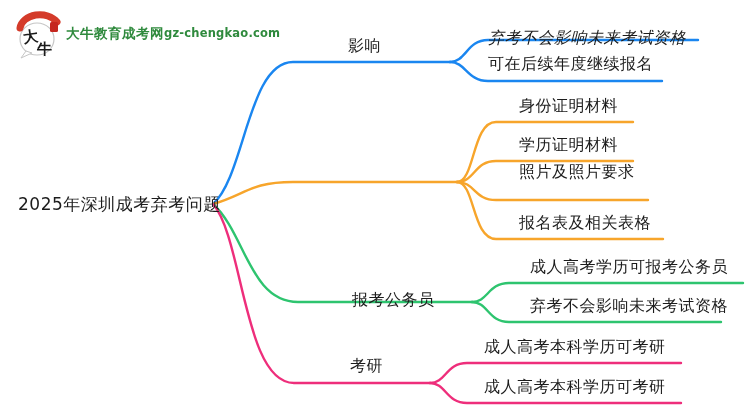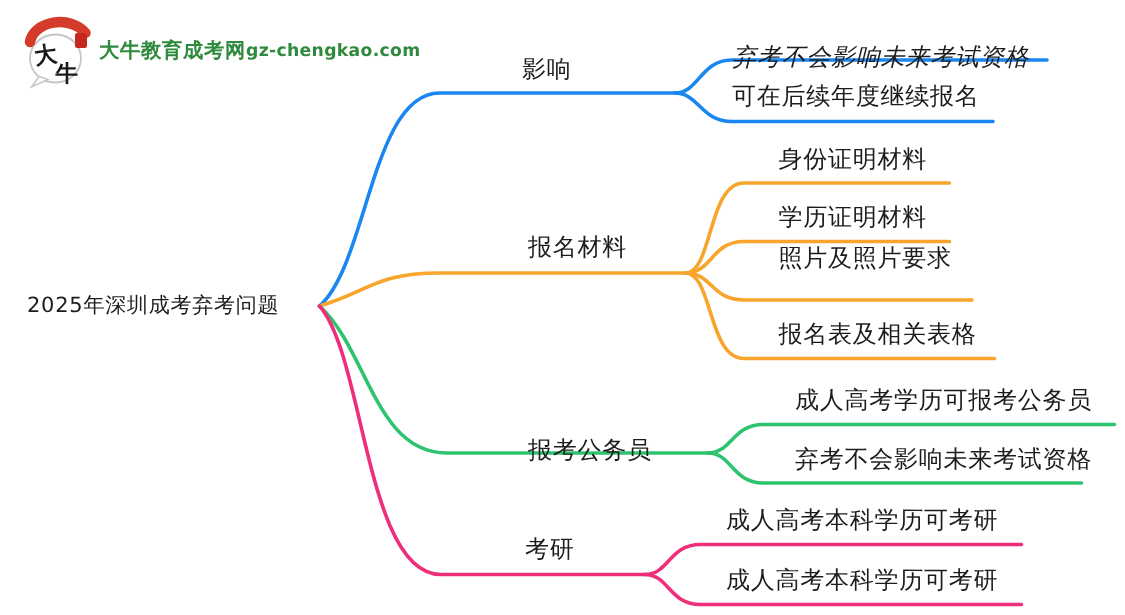--- a/index.html
+++ b/index.html
@@ -4,21 +4,21 @@
 <style>
   html,body{margin:0;padding:0;background:#fff;}
   .stage{
     position:relative;width:750px;height:410px;background:#ffffff;overflow:hidden;
     font-family:"DejaVu Sans","Liberation Sans",sans-serif;
   }
   .node{
     position:absolute;white-space:nowrap;color:#1c1c1c;
     font-size:16px;line-height:20px;letter-spacing:0.5px;
   }
-  .root-label{font-size:14px;line-height:21px;letter-spacing:0.5px;}
+  .root-label{font-size:17px;line-height:21px;letter-spacing:0.5px;}
   svg.connectors{position:absolute;left:0;top:0;}
   .logo{position:absolute;left:16px;top:9px;display:flex;align-items:center;}
   .logo-icon{width:46px;height:50px;}
   .logo-text{margin-left:4px;display:flex;justify-content:center;}
   .logo-title{font-size:13.5px;font-weight:bold;letter-spacing:0.5px;}
   .logo-domain{font-size:11.5px;font-weight:bold;letter-spacing:0.2px;margin-top:1px;}
 </style>
 </head>
 <body>
 
@@ -60,21 +60,20 @@
     </svg>
     <div class="logo-text">
       <div class="logo-title" style="color:#2f8a3d">大牛教育成考网</div>
       <div class="logo-domain" style="color:#2f8a3d">gz-chengkao.com</div>
     </div>
   </div>
 
   <div class="node root-label" style="left:18px;top:194px;">2025年深圳成考弃考问题</div>
 
   <div class="node" style="left:348px;top:36px;">影响</div>
-  <div class="node" style="left:352px;top:155px;">报名材料</div>
   <div class="node" style="left:352px;top:291px;font-family:Liberation Mono, monospace;">报考公务员</div>
   <div class="node" style="left:350px;top:356px;">考研</div>
 
   <div class="node" style="left:488px;top:28px;font-style:italic;">弃考不会影响未来考试资格</div>
   <div class="node" style="left:488px;top:54px;">可在后续年度继续报名</div>
 
   <div class="node" style="left:519px;top:96px;">身份证明材料</div>
   <div class="node" style="left:519px;top:135px;">学历证明材料</div>
   <div class="node" style="left:519px;top:162px;">照片及照片要求</div>
   <div class="node" style="left:519px;top:213px;">报名表及相关表格</div>

